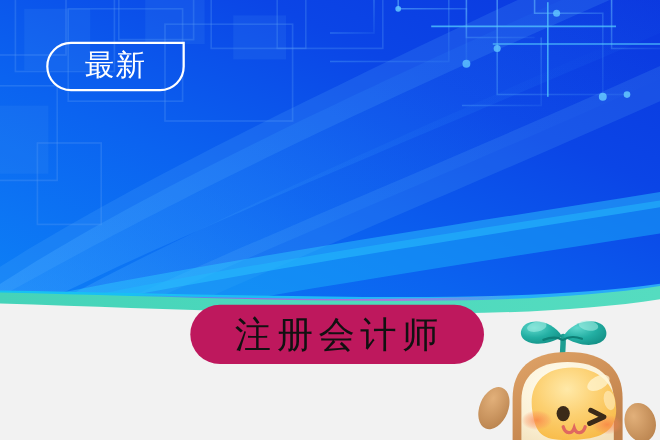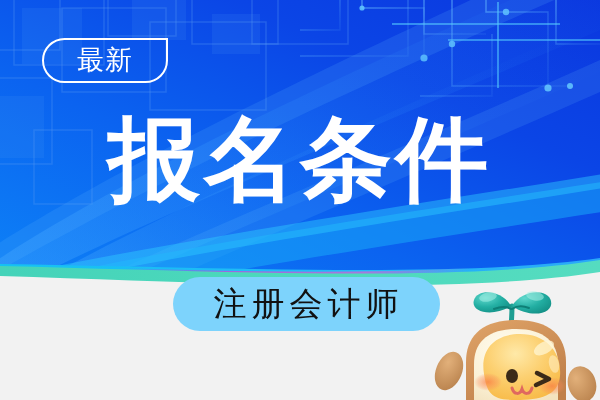--- a/index.html
+++ b/index.html
@@ -212,23 +212,22 @@
       <path d="M0,266 C240,272 460,282 600,260 L600,274 C460,296 240,286 0,278 Z" fill="url(#gTeal)"></path>
 
       <path d="M0,276 C240,284 460,294 600,272 L600,400 L0,400 Z" fill="#F2F2F2"></path>
     </svg>
   </div>
 
   <div id="new-badge" style="border-color: rgb(255, 255, 255);">
     <span id="new-badge-label" style="color: rgb(255, 255, 255);">最新</span>
   </div>
 
-  <div id="main-title" style="color: rgb(255, 255, 255);">报名条件</div>
-
-  <div id="subtitle-pill" style="background: #7dd3fc;">
+
+  <div id="subtitle-pill" style="background: #be185d;">
     <span id="subtitle-label" style="color: rgb(17, 17, 17);">注册会计师</span>
   </div>
 
   <div id="mascot">
     <svg width="168" height="124" viewBox="0 0 168 124">
       <defs>
         <radialGradient id="gFace" cx="0.42" cy="0.3" r="0.82">
           <stop offset="0%" stop-color="#FFE9A8"></stop>
           <stop offset="45%" stop-color="#FCD071"></stop>
           <stop offset="100%" stop-color="#F7B63F"></stop>

